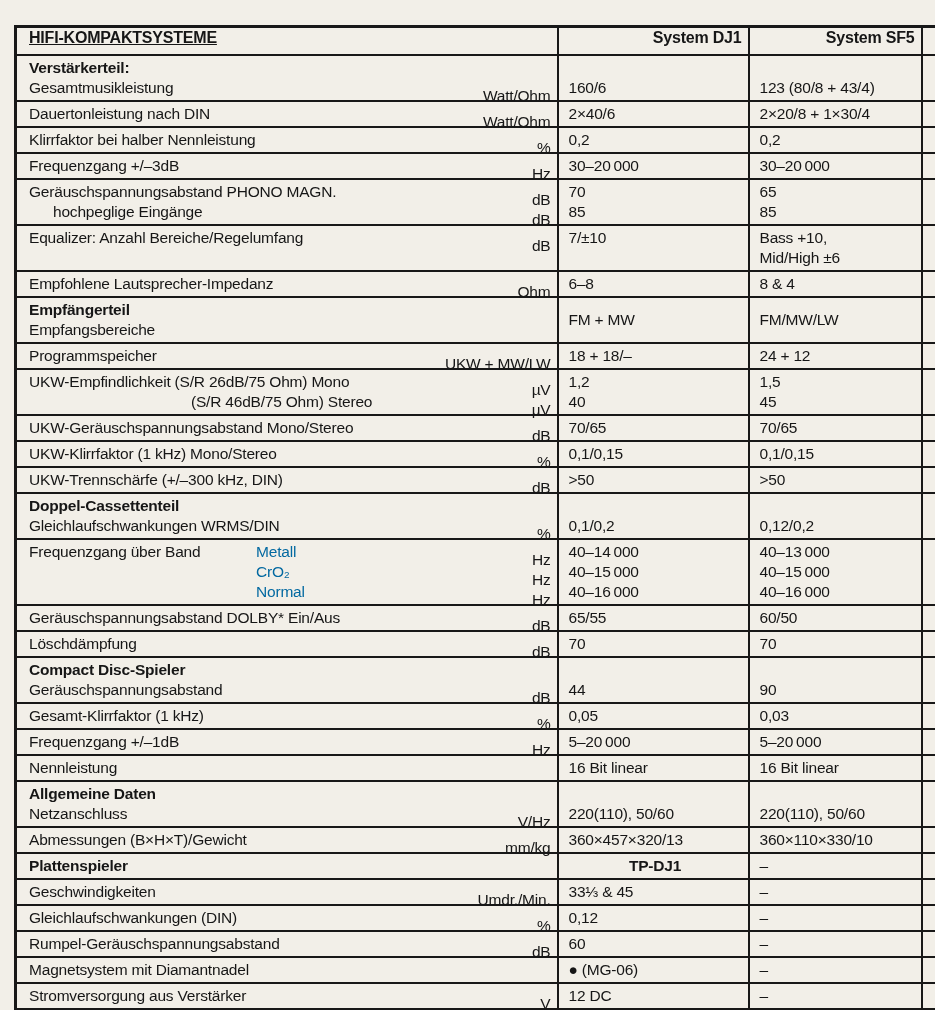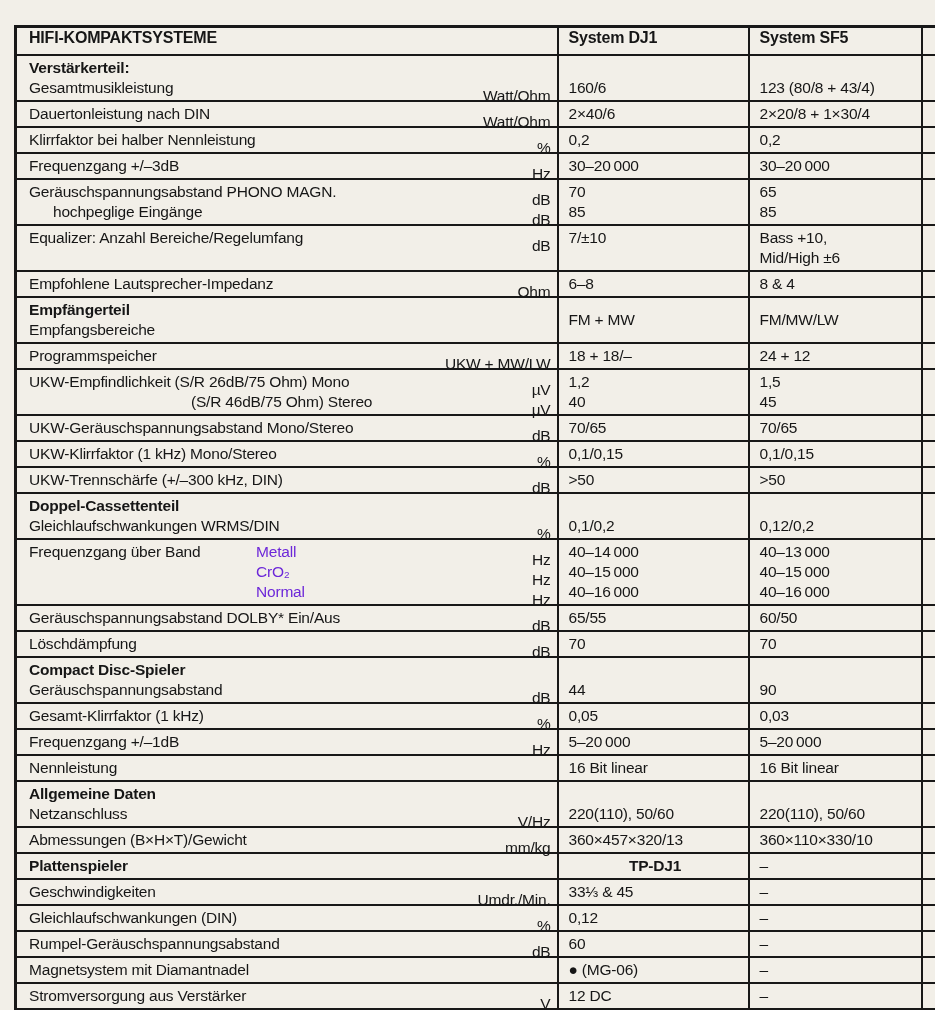--- a/index.html
+++ b/index.html
@@ -7,33 +7,33 @@
     width:935px;height:1010px;overflow:hidden;position:relative;
     background:#f2efe8;
     font-family:"Liberation Sans",sans-serif;
     color:#161616;
     -webkit-font-smoothing:antialiased;
   }
   .table-wrap{position:absolute;left:14px;top:25px;width:921px;overflow:hidden;}
   table.spec{border-collapse:collapse;table-layout:fixed;width:941px;border:3px solid #181818;border-right:none;}
   th,td{border:2px solid #181818;vertical-align:top;}
   th{height:24px;text-align:left;font-size:16px;font-weight:bold;letter-spacing:-0.2px;}
-  th.c1{padding:1px 6px 1px 12px;}
-  th.cv{padding:1px 6px 1px 10px;}
+  th.c1{padding:1px 6px 1px 12px;text-decoration:underline;}
+  th.cv{padding:1px 6px 1px 10px;text-align:right;}
   td{font-size:15.5px;letter-spacing:-0.2px;}
   td.lblc{padding:2px 6px 2px 12px;}
   td.valc{padding:2px 6px 2px 10px;}
   td.cut{border-right:none;}
   .va-bottom{vertical-align:bottom;border-radius:11px;}
   .va-middle{vertical-align:middle;}
   .line{position:relative;height:20px;line-height:20px;white-space:nowrap;}
   .vline{height:20px;line-height:20px;white-space:nowrap;}
   .lbl{display:inline-block;}
   .b{font-weight:bold;text-align:center;}
-  .sub{position:absolute;left:227px;top:0;color:#6d28d9;}
+  .sub{position:absolute;left:227px;top:0;color:#0369a1;}
   .unit{position:absolute;right:0;top:8px;}
 </style>
 </head>
 <body>
 
 <div class="table-wrap">
   <table class="spec">
     <colgroup>
       <col style="width:542px">
       <col style="width:191px">

